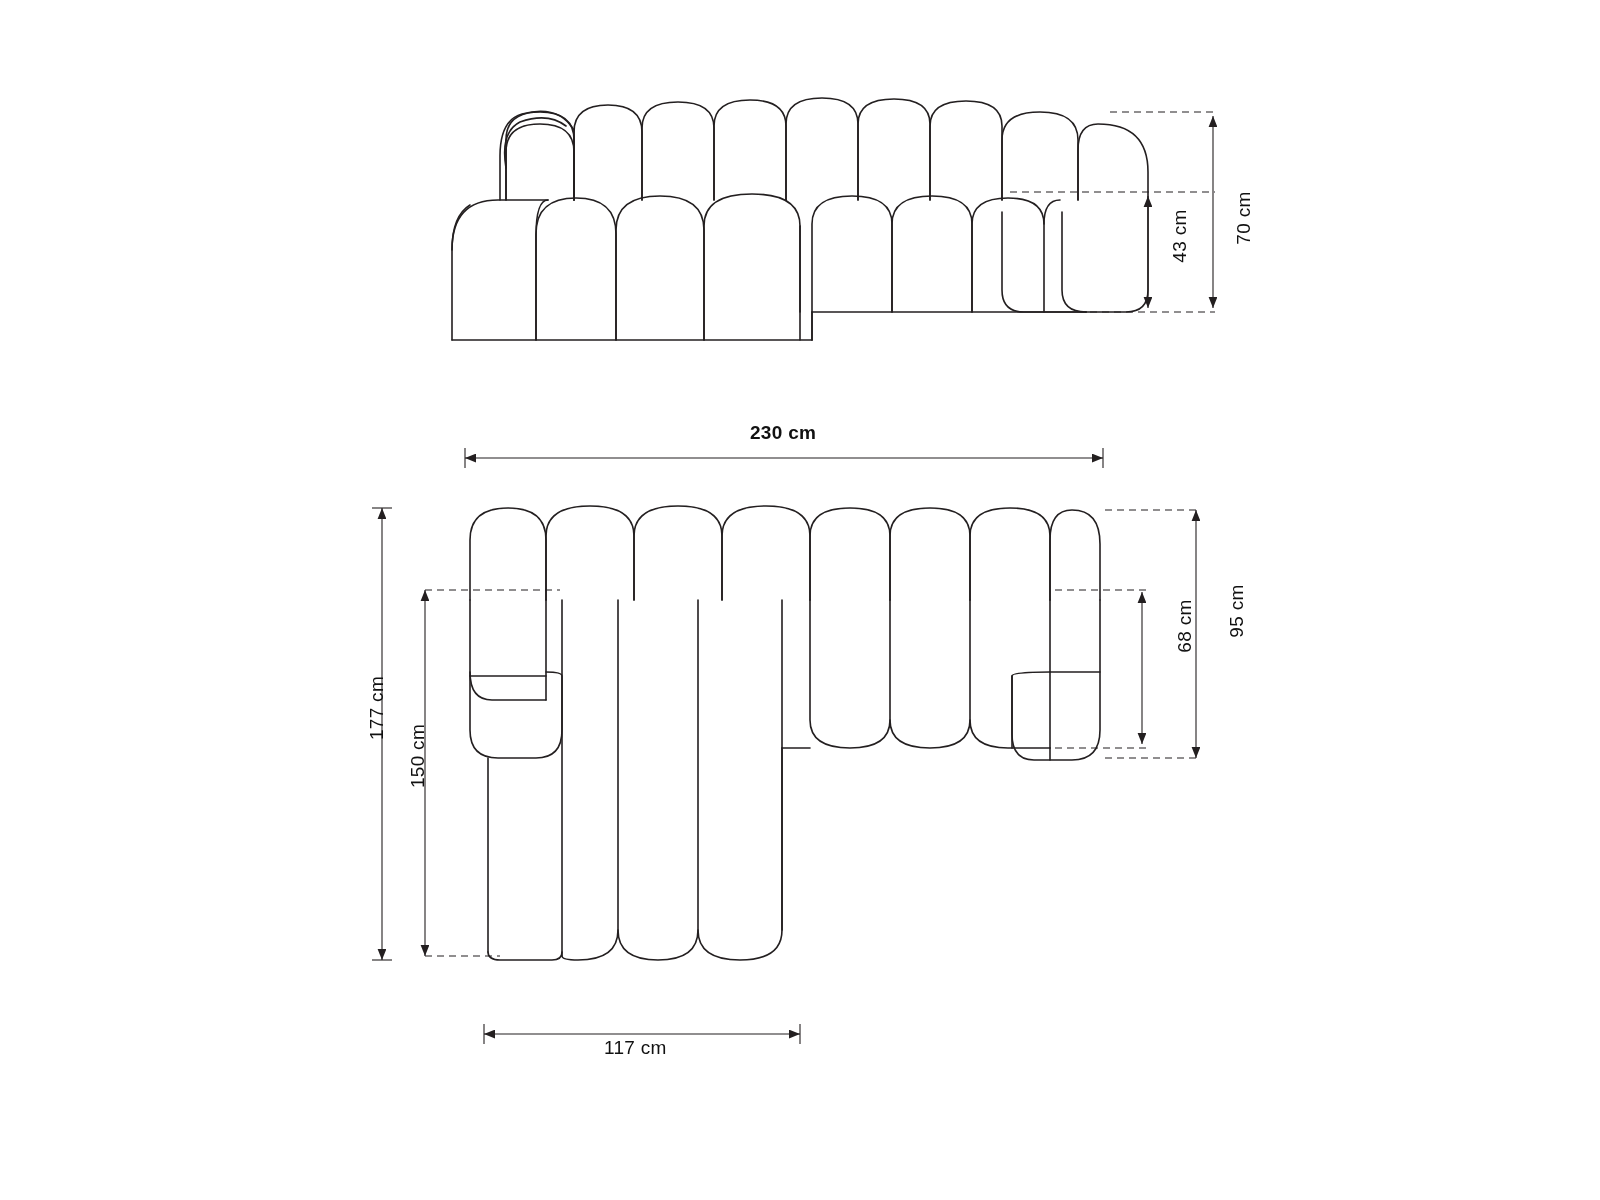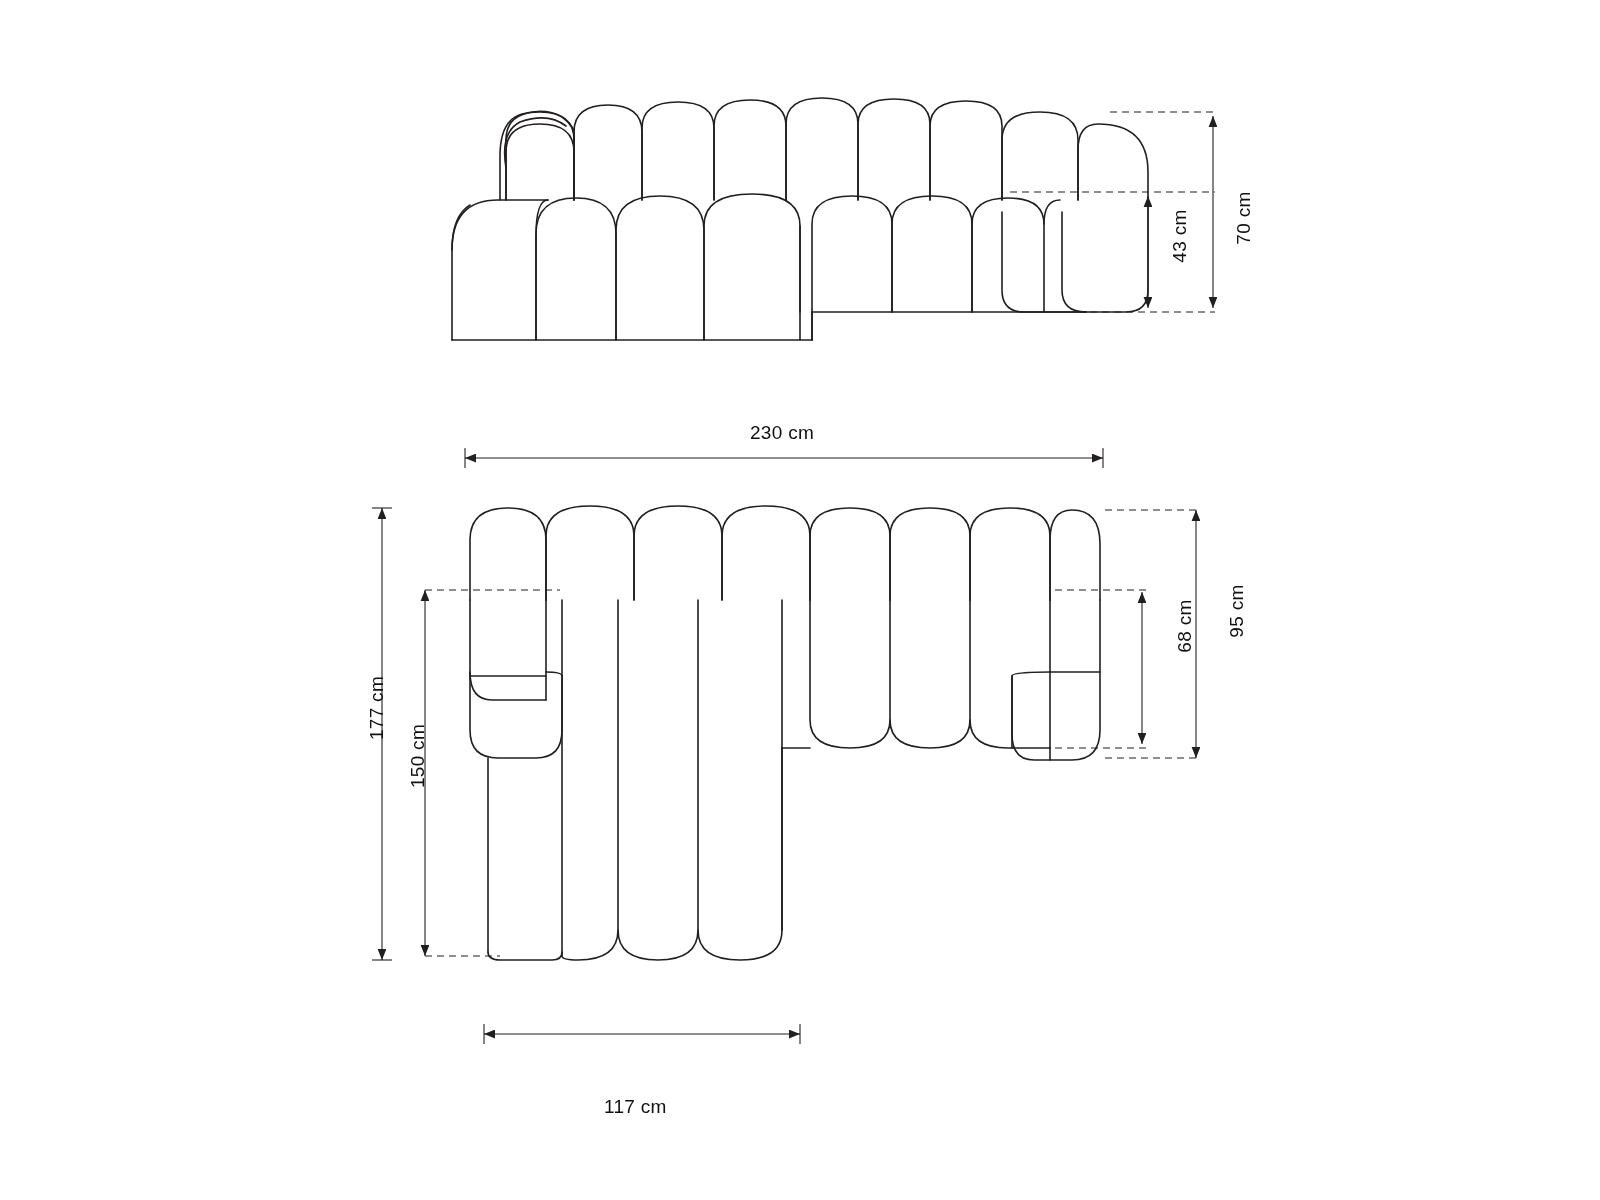--- a/index.html
+++ b/index.html
@@ -163,25 +163,25 @@
       <path d="M484,1034 L800,1034" marker-start="url(#ah2)" marker-end="url(#ah)"></path>
       <path d="M484,1024 L484,1044"></path>
       <path d="M800,1024 L800,1044"></path>
     </g>
   </svg>
 
   <div class="dim-label rot" style="left:1209px; top:207px; width:70px; text-align:center;">70 cm</div>
 
   <div class="dim-label rot" style="left:1145px; top:225px; width:70px; text-align:center;">43 cm</div>
 
-  <div class="dim-label" style="left:750px; top:422px;">230 cm</div>
+  <div class="dim-label" style="left:750px; top:422px;font-weight:bold;">230 cm</div>
 
   <div class="dim-label rot" style="left:322px; top:697px; width:110px; text-align:center;">177 cm</div>
 
   <div class="dim-label rot" style="left:363px; top:745px; width:110px; text-align:center;">150 cm</div>
 
   <div class="dim-label rot" style="left:1140px; top:615px; width:90px; text-align:center;">68 cm</div>
 
   <div class="dim-label rot" style="left:1192px; top:600px; width:90px; text-align:center;">95 cm</div>
 
-  <div class="dim-label" style="left:604px; top:1096px;">117 cm</div>
+  <div class="dim-label" style="left:604px; top:1037px;">117 cm</div>
 
 </div>
 
 </body></html>

